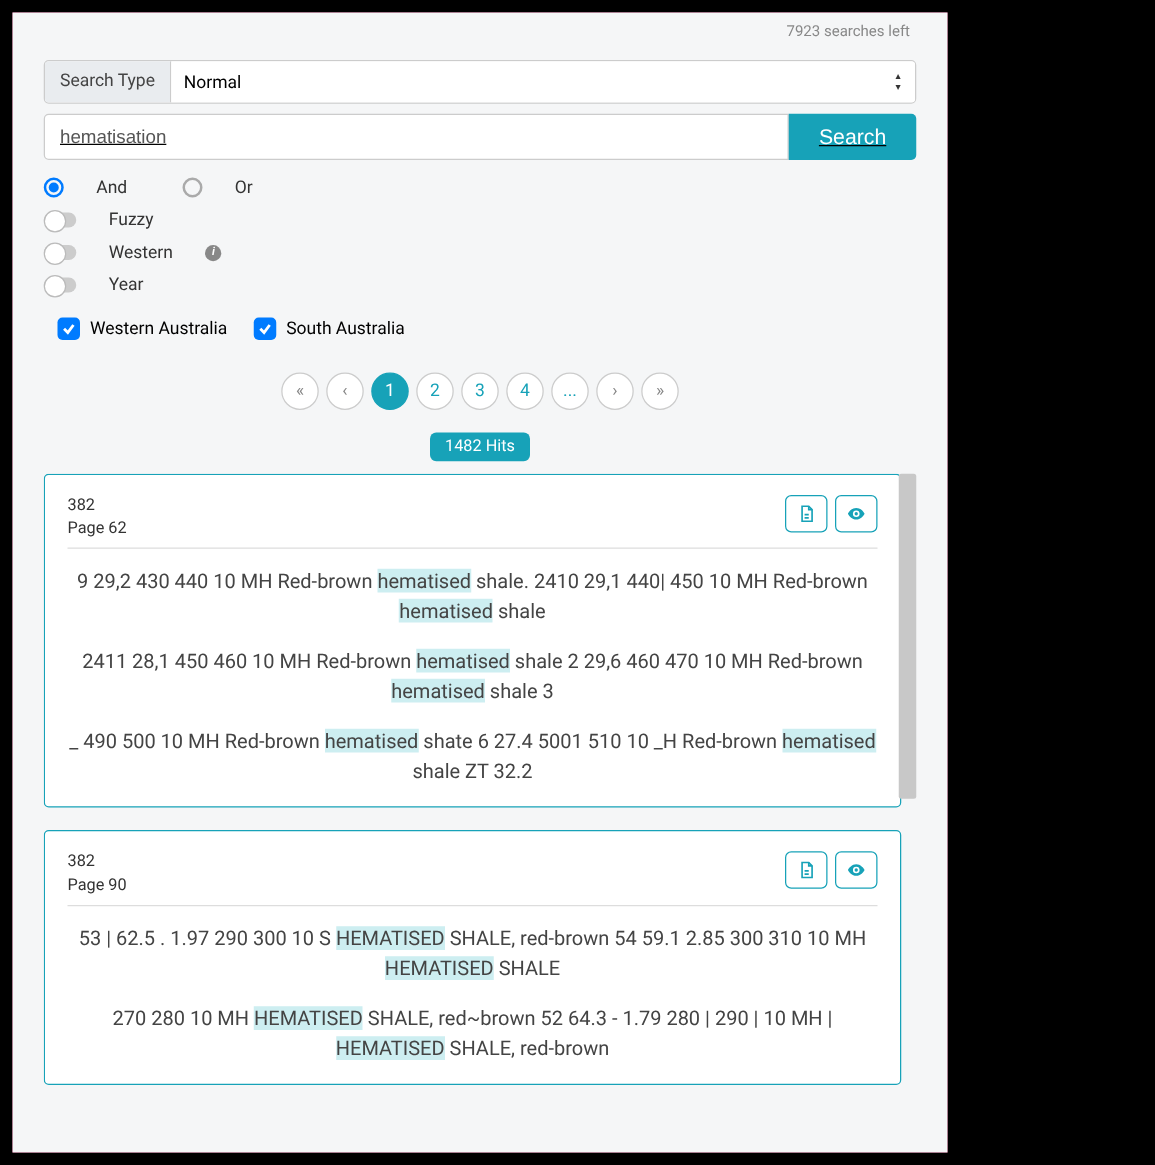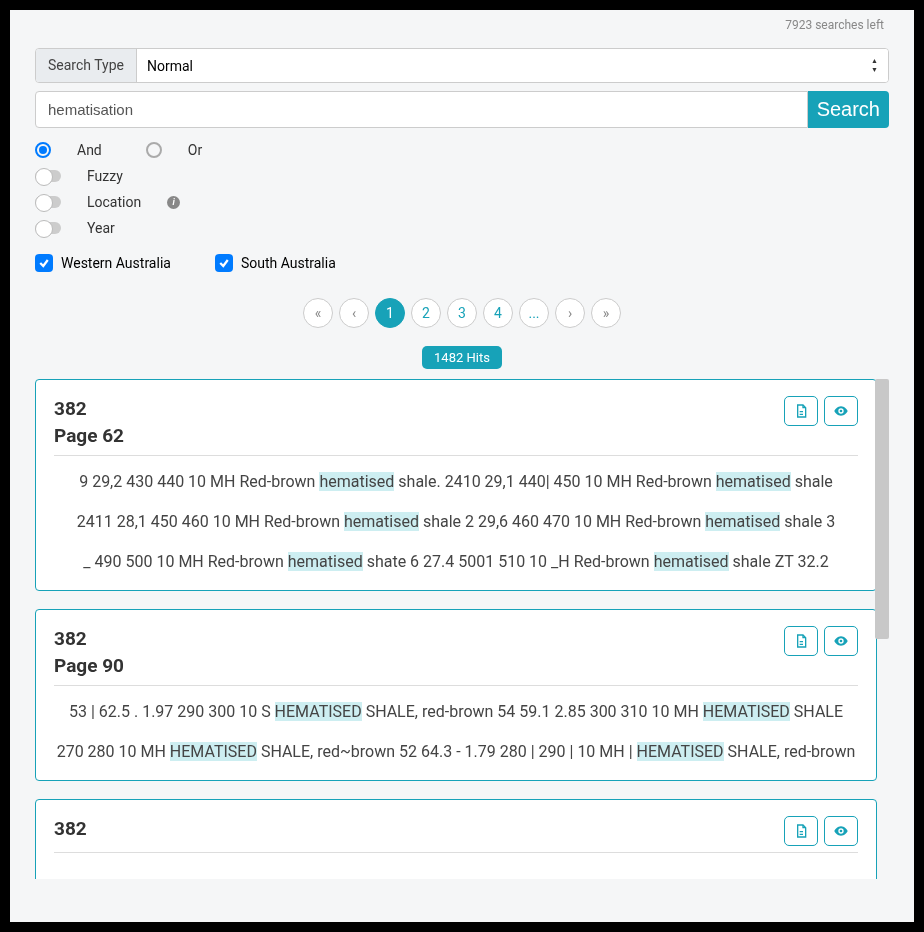--- a/index.html
+++ b/index.html
@@ -4,21 +4,21 @@
 <style>
   * { box-sizing: border-box; margin: 0; padding: 0; }
   body {
     font-family: -apple-system, BlinkMacSystemFont, "Segoe UI", Roboto, Arial, sans-serif;
     background: #000;
     padding: 10px;
     width: 924px;
   }
   .frame {
     background: #be185d;
-    width: 904px;
+    width: 748px;
     height: 912px;
     display: flex;
   }
   .main {
     background: #f5f6f7;
     flex: 1;
     padding: 20px 25px;
     position: relative;
   }
   .searches-left {
@@ -57,37 +57,38 @@
   .updown {
     display:flex;
     flex-direction:column;
     gap:1px;
     font-size:7px;
     color:#333;
   }
   .search-row {
     display: flex;
     margin-top: 8px;
+    text-decoration: underline;
   }
   .search-input {
     flex: 1;
     border: 1px solid #ccc;
     border-radius: 4px 0 0 4px;
     padding: 9px 12px;
     font-size: 15px;
     color: #555;
     background:#fff;
   }
   .search-btn {
     background: #17a2b8;
     color: #fff;
     border: none;
-    padding: 0 9px;
+    padding: 0 24px;
     border-radius: 0 4px 4px 0;
-    font-size: 20px;
+    font-size: 17px;
     cursor: pointer;
   }
   .options {
     margin-top: 14px;
     font-size: 14px;
     color: #333;
   }
   .radio-row, .toggle-row {
     display: flex;
     align-items: center;
@@ -128,23 +129,24 @@
   .info-icon {
     width:13px;height:13px;border-radius:50%;
     background:#888;color:#fff;
     font-size:9px; font-weight:bold;
     display:inline-flex;align-items:center;justify-content:center;
     font-style: italic;
   }
   .state-row {
     margin-top: 18px;
     display:flex;
-    gap: 44px;
+    gap: 21px;
     align-items:center;
     font-size:14px;
+    margin-left:11px;
   }
   .checkbox {
     width:18px;height:18px;border-radius:4px;
     background:#007bff;
     display:inline-flex;align-items:center;justify-content:center;
     cursor:pointer;
   }
   .checkbox svg { width:12px;height:12px;stroke:#fff;stroke-width:3;fill:none; }
   .state-item { display:flex;align-items:center;gap:8px; }
   .pagination {
@@ -201,21 +203,21 @@
     margin-bottom:18px;
   }
   .card-header {
     display:flex;
     justify-content:space-between;
     align-items:flex-start;
     border-bottom:1px solid #ddd;
     padding-bottom:6px;
     margin-bottom:14px;
   }
-  .card-title { font-weight:bold;font-size:19px;color:#333;line-height:1.4; }
+  .card-title { font-weight:normal;font-size:13px;color:#333;line-height:1.4; }
   .card-actions { display:flex;gap:6px; }
   .icon-btn {
     width:34px;height:30px;
     border:1px solid #17a2b8;
     border-radius:5px;
     background:#fff;
     display:flex;align-items:center;justify-content:center;
     cursor:pointer;
   }
   .icon-btn svg { width:16px;height:16px;stroke:#17a2b8;fill:none;stroke-width:2; }
@@ -259,21 +261,21 @@
         <span class="radio-label">And</span>
         <span class="radio unchecked"></span>
         <span>Or</span>
       </div>
       <div class="toggle-row">
         <span class="toggle"></span>
         <span>Fuzzy</span>
       </div>
       <div class="toggle-row">
         <span class="toggle"></span>
-        <span>Location</span>
+        <span>Western</span>
         <span class="info-icon">i</span>
       </div>
       <div class="toggle-row">
         <span class="toggle"></span>
         <span>Year</span>
       </div>
     </div>
 
     <div class="state-row" id="state-row">
         <div class="state-item">

